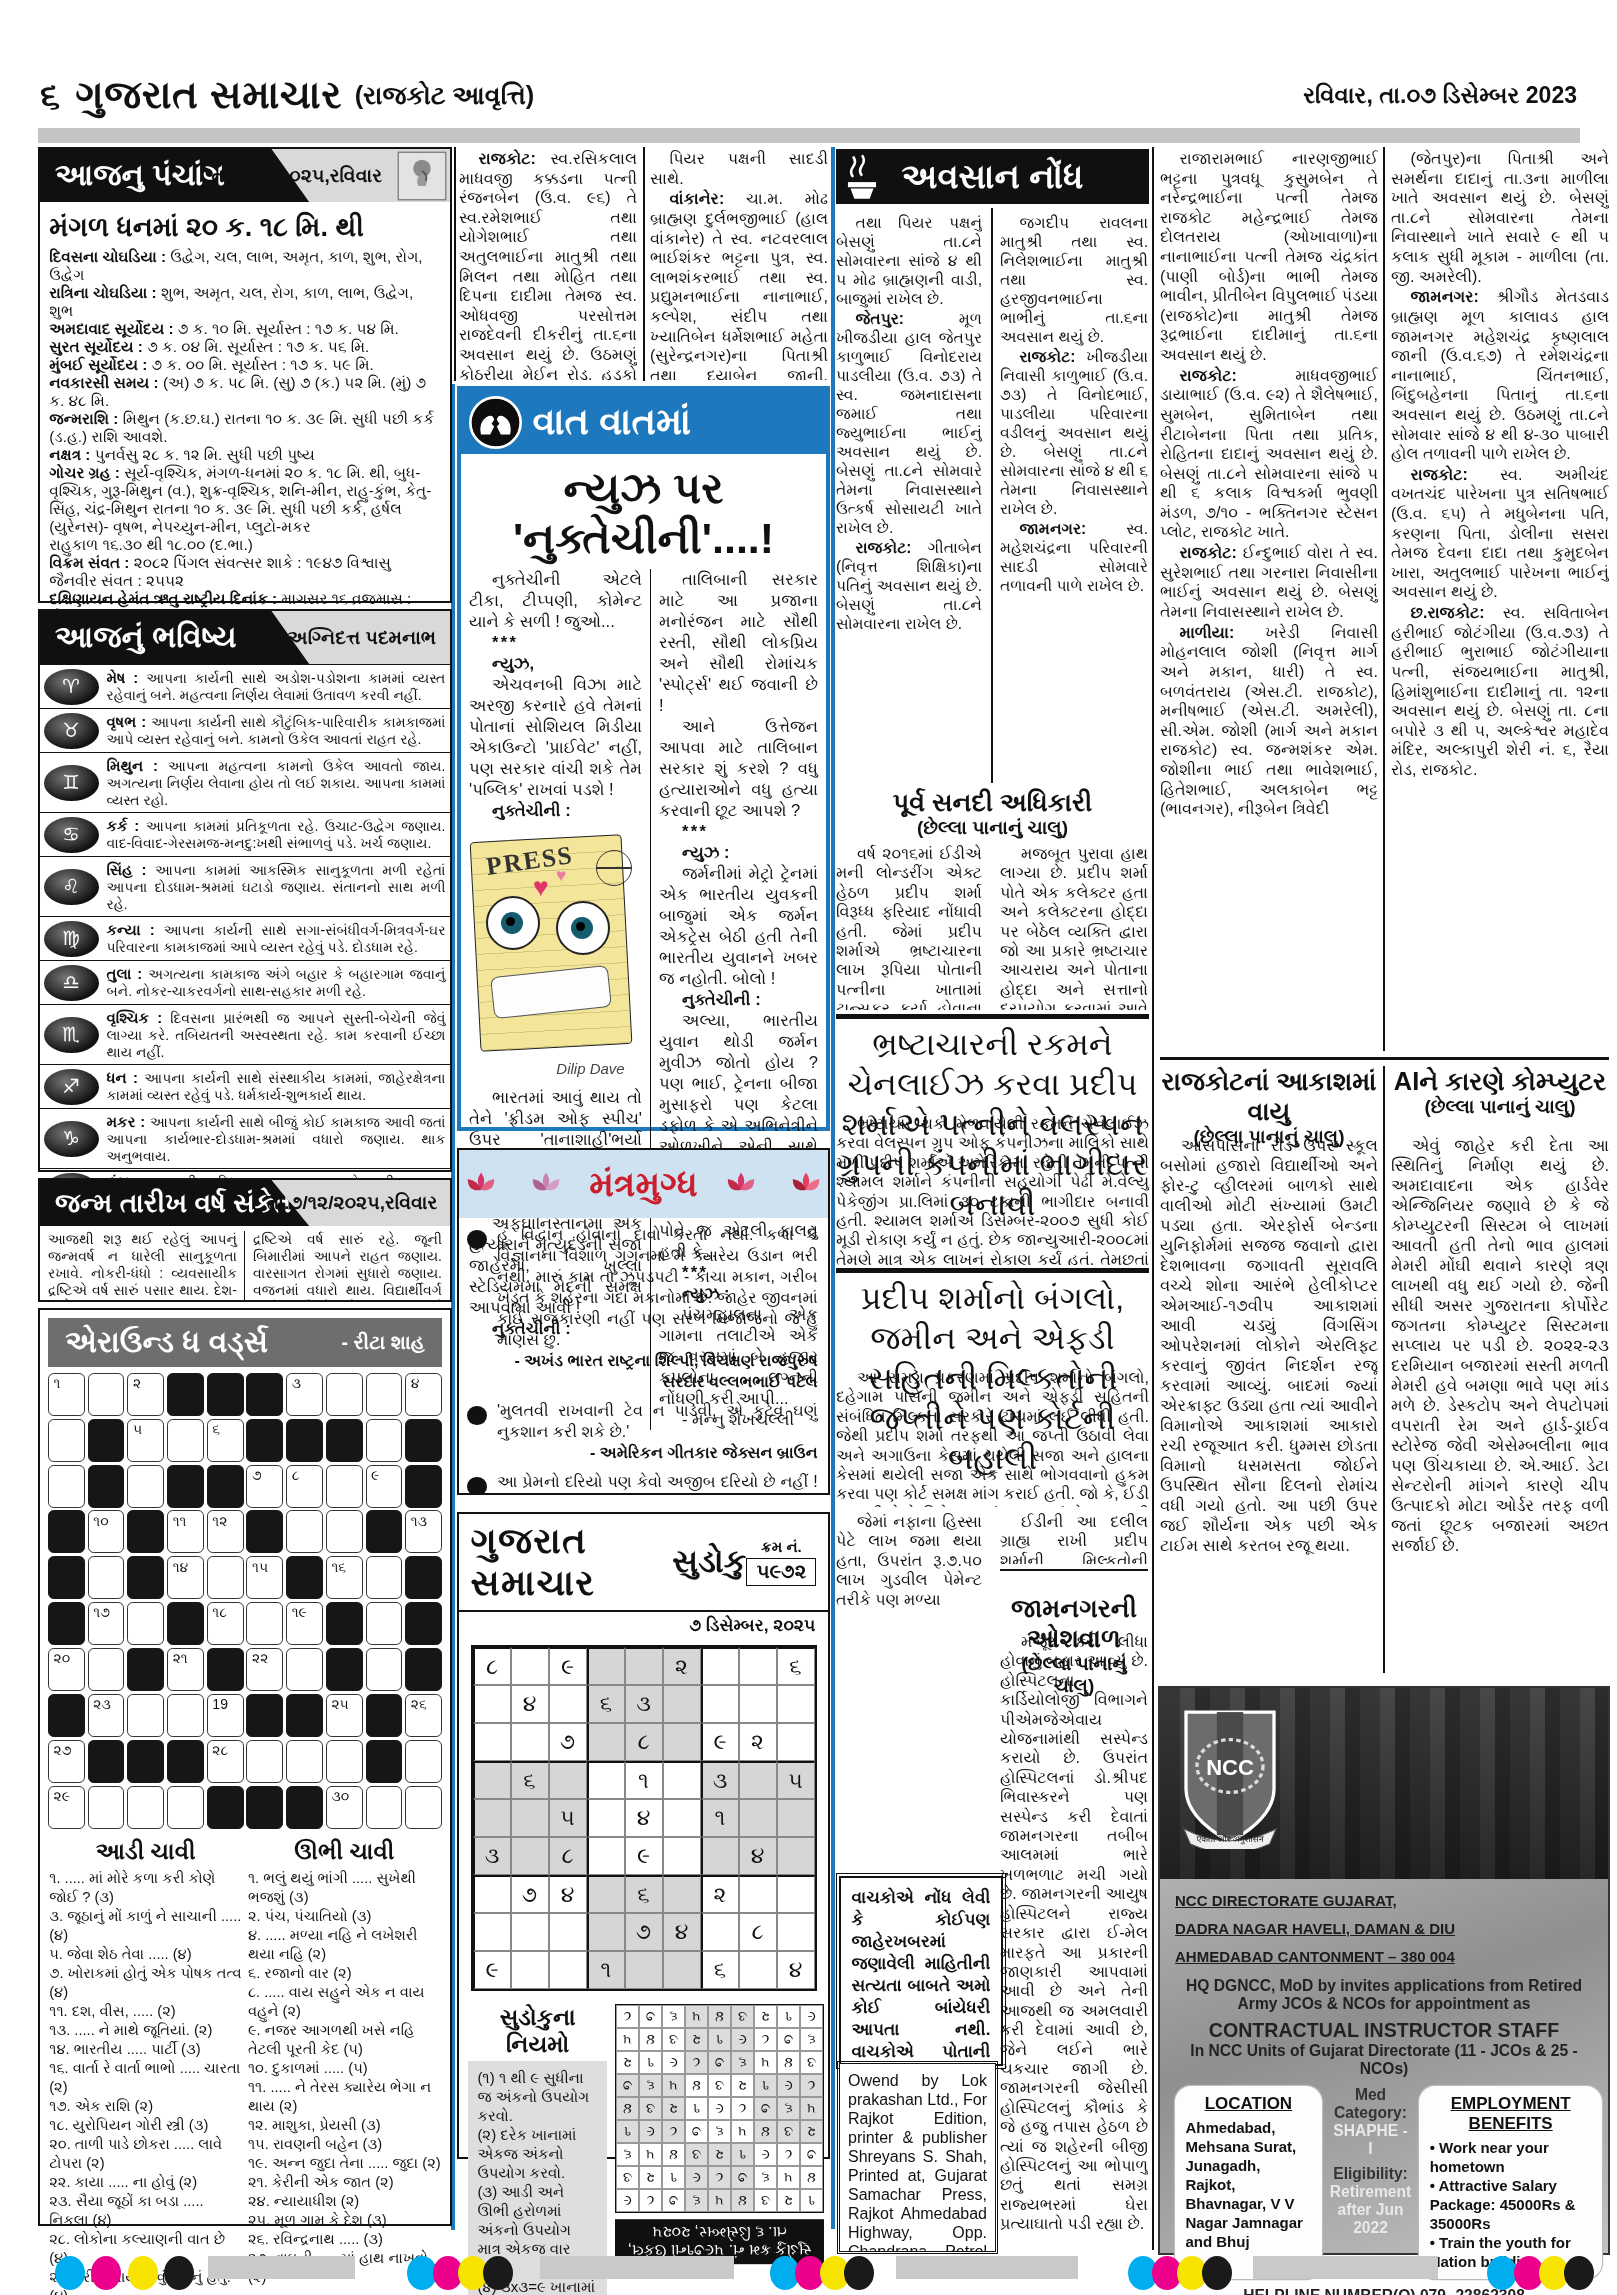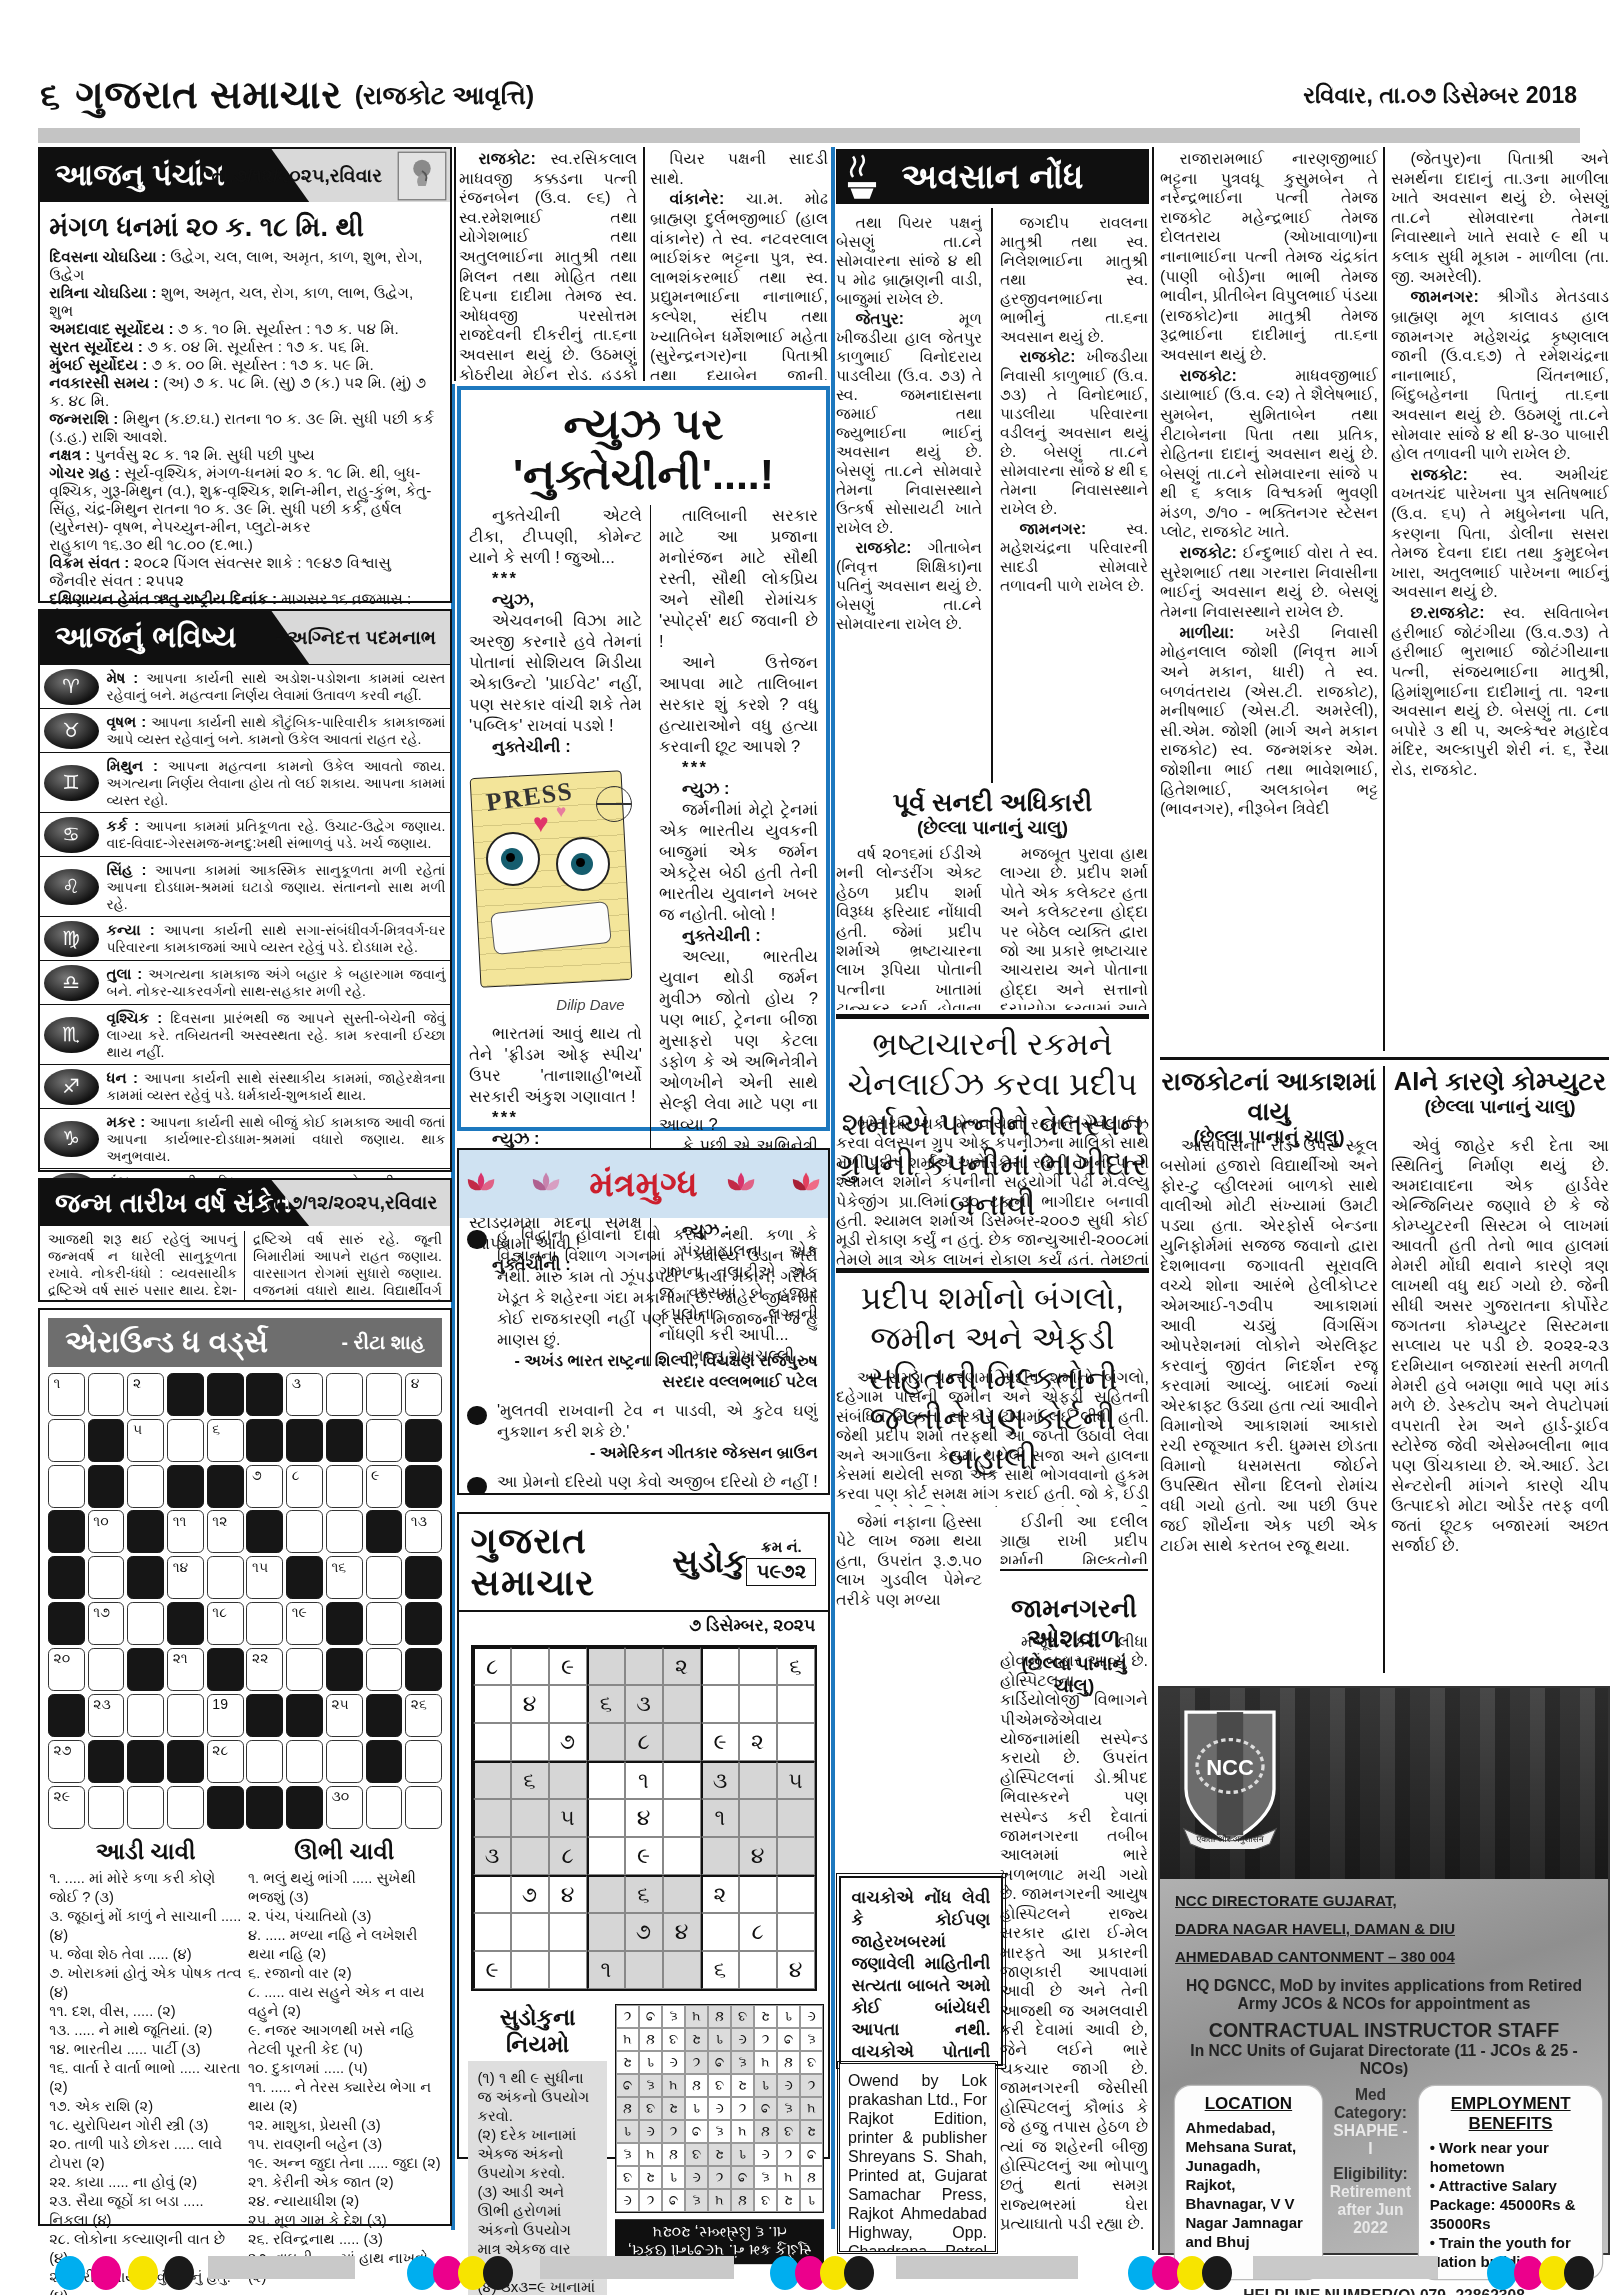--- a/index.html
+++ b/index.html
@@ -132,21 +132,21 @@
 </style>
 </head>
 <body>
 
 <div class="page">
 
   <div class="abs" style="left:40px;top:69px;right:40px;height:53px;display:flex;align-items:center;">
     <span class="pgnum">૬</span>
     <span class="mast">ગુજરાત સમાચાર</span>
     <span class="edition">(રાજકોટ આવૃત્તિ)</span>
-    <span class="hdate" style="margin-left:auto;">રવિવાર, તા.૦૭ ડિસેમ્બર 2018</span>
+    <span class="hdate" style="margin-left:auto;">રવિવાર, તા.૦૭ ડિસેમ્બર 2023</span>
   </div>
   <div class="abs graybar" style="left:38px;top:128px;width:1542px;height:15px;"></div>
 
   <div class="abs colrule" style="left:454px;top:147px;height:234px;"></div>
   <div class="abs colrule" style="left:643px;top:147px;height:234px;"></div>
   <div class="abs bluerule" style="left:451px;top:384px;height:1846px;"></div>
   <div class="abs bluerule" style="left:831px;top:147px;height:2082px;"></div>
   <div class="abs colrule" style="left:991px;top:208px;height:575px;"></div>
   <div class="abs colrule" style="left:1152px;top:147px;height:2103px;"></div>
   <div class="abs colrule" style="left:1383px;top:147px;height:904px;"></div>
@@ -472,20 +472,28 @@
 
   <div class="abs obit" style="left:459px;top:149px;width:178px;height:231px;overflow:hidden;" id="obitB1">
       <p><span class="b">રાજકોટ: </span>સ્વ.રસિકલાલ માધવજી કક્કડના પત્ની રંજનબેન (ઉ.વ. ૯૬) તે સ્વ.રમેશભાઈ તથા યોગેશભાઈ તથા અતુલભાઈના માતુશ્રી તથા મિલન તથા મોહિત તથા દિપના દાદીમા તેમજ સ્વ. ઓધવજી પરસોત્તમ રાજદેવની દીકરીનું તા.૬ના અવસાન થયું છે. ઉઠમણું કોઠરીયા મેઈન રોડ, હુડકો જૂના બસ સ્ટોપ પાછળ, આશાપુરા મંદિર, ખોડીયાર મંદિર, તા. ૮ના સાંજે ૪ થી ૫ વાગ્યે</p>
     </div>
   <div class="abs obit" style="left:650px;top:149px;width:178px;height:231px;overflow:hidden;" id="obitB2">
       <p>પિયર પક્ષની સાદડી સાથે.</p>
       <p><span class="b">વાંકાનેર: </span>ચા.મ. મોઢ બ્રાહ્મણ દુર્લભજીભાઈ (હાલ વાંકાનેર) તે સ્વ. નટવરલાલ ભાઈશંકર ભટ્ટના પુત્ર, સ્વ. લાભશંકરભાઈ તથા સ્વ. પ્રદ્યુમનભાઈના નાનાભાઈ, કલ્પેશ, સંદીપ તથા ખ્યાતિબેન ધર્મેશભાઈ મહેતા (સુરેન્દ્રનગર)ના પિતાશ્રી તથા દયાબેન જાની, પુષ્પાબેન ત્રિવેદી, કુંદનબેન દવેના ભાઈનું તા.૫ના અવસાન થયું છે. ઉઠમણું</p>
     </div>
 
   <div class="abs vaat-box" style="left:457px;top:386px;width:373px;height:745px;">
+    <div class="vaat-banner">
+      <svg width="53" height="53" style="margin:0 10.4px 0 8px;" viewBox="0 0 40 40">
+        <circle cx="20" cy="20" r="19" fill="#0d0d0d" stroke="#fff" stroke-width="2"></circle>
+        <path d="M9 29 q-2 -9 4 -13 q5 -3 6 2 l-2 3 2 2 -3 6 z" fill="#fff"></path>
+        <path d="M31 29 q2 -9 -4 -13 q-5 -3 -6 2 l2 3 -2 2 3 6 z" fill="#fff"></path>
+      </svg>
+      <span>વાત વાતમાં</span>
+    </div>
     <div class="vaat-hl" style="margin:9.2px 5.8px 3.5px 5.8px;">ન્યુઝ પર 'નુક્તેચીની'....!</div>
     <div style="display:flex;gap:0;padding:2.3px 8px;">
       <div style="flex:1;border-right:1.7px solid #111;padding-right:8px;">
         <div id="vaat-c1a" class="vaat-txt">
             <p>નુક્તેચીની એટલે ટીકા, ટીપ્પણી, કોમેન્ટ યાને કે સળી ! જુઓ...</p>
             <p class="stars">***</p>
             <p class="lbl">ન્યુઝ,</p>
             <p>એચવનબી વિઝા માટે અરજી કરનારે હવે તેમનાં પોતાનાં સોશિયલ મિડીયા એકાઉન્ટો 'પ્રાઈવેટ' નહીં, પણ સરકાર વાંચી શકે તેમ 'પબ્લિક' રાખવાં પડશે !</p>
             <p class="lbl">નુક્તેચીની :</p>
           </div>

